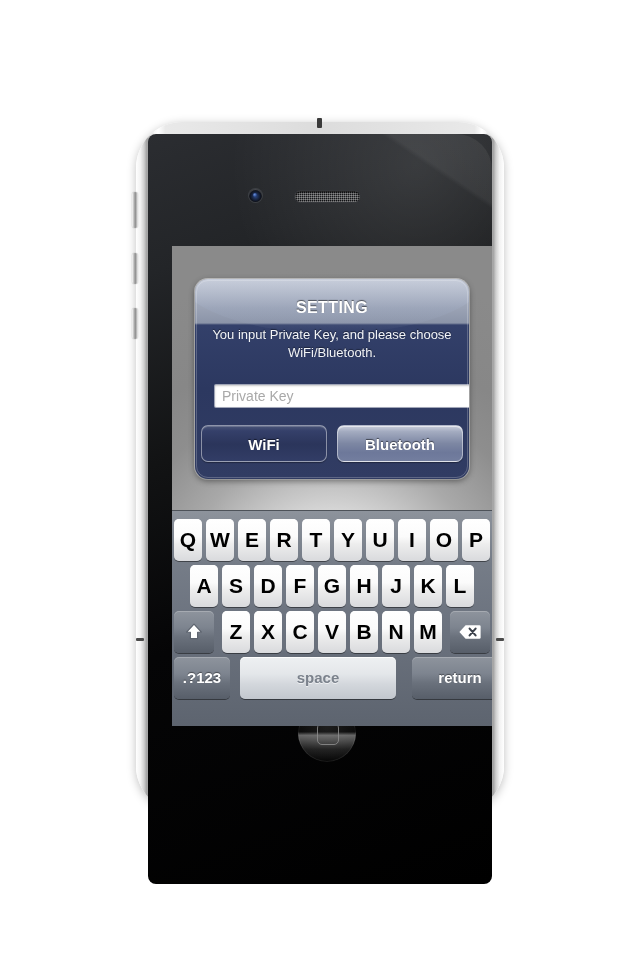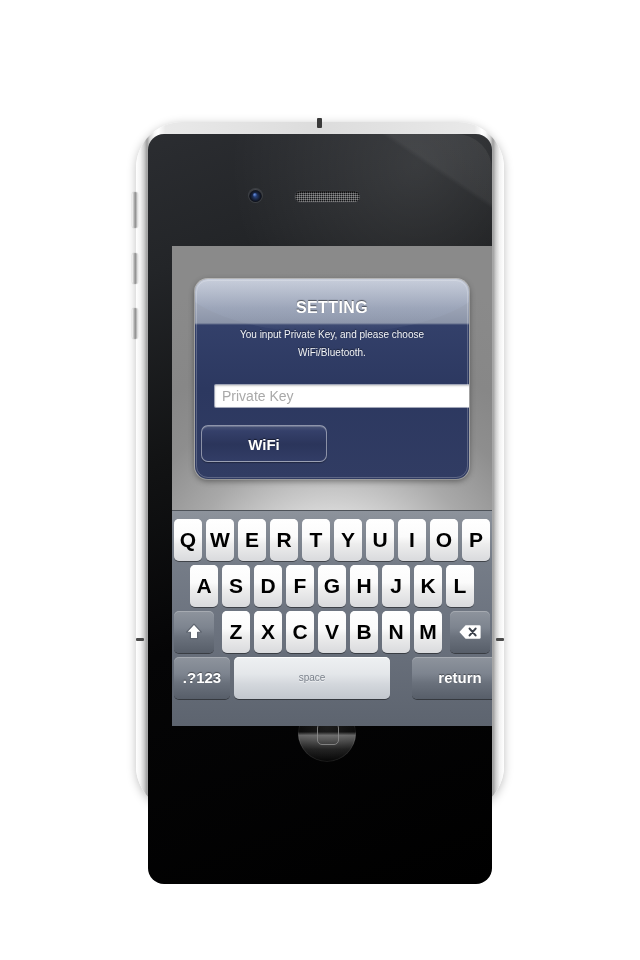--- a/index.html
+++ b/index.html
@@ -36,21 +36,21 @@
         #9d9d9d 97.0%, #cfcfcf 97.8%, #f2f2f2 98.8%, #ffffff 100%);
     box-shadow: 0 2px 10px rgba(0,0,0,0.25);
   }
 
   #phone-inner-black {
     position: absolute;
     left: 12px;
     top: 12px;
     width: 344px;
     height: 750px;
-    border-radius: 16px;
+    border-radius: 8px;
     background:
       radial-gradient(120% 60% at 78% 4%, rgba(255,255,255,0.10) 0%, rgba(255,255,255,0.0) 45%),
       linear-gradient(160deg, #2b2d31 0%, #232528 16%, #121314 38%, #050506 60%, #000000 100%);
   }
 
   
   #glass-sheen {
     position: absolute;
     left: 0; top: 0;
     width: 344px; height: 300px;
@@ -226,21 +226,21 @@
     letter-spacing: 0.4px;
     text-shadow: 0 -1px 1px rgba(0,0,0,0.55);
   }
 
   #dialog-message {
     position: absolute;
     left: 12px; top: 47px;
     width: 250px;
     text-align: center;
     color: #f2f4f8;
-    font-size: 10px;
+    font-size: 13px;
     line-height: 18px;
     text-shadow: 0 -1px 1px rgba(0,0,0,0.45);
   }
 
   #private-key-input {
     position: absolute;
     left: 20px;
     top: 106px;
     width: 248px;
     height: 22px;
@@ -327,24 +327,25 @@
     color: #ffffff;
     font-size: 15px;
     font-weight: bold;
     text-shadow: 0 -1px 1px rgba(0,0,0,0.45);
     box-shadow: 0 1px 0 rgba(0,0,0,0.45), inset 0 1px 0 rgba(255,255,255,0.22);
   }
 
   .key-space {
     background: linear-gradient(180deg, #eef0f2 0%, #e4e7ea 40%, #d3d7dc 65%, #c2c7ce 100%);
     color: #7b828c;
-    font-size: 10px;
-    font-weight: normal;
+    font-size: 15px;
+    font-weight: bold;
     text-shadow: 0 1px 0 rgba(255,255,255,0.6);
     box-shadow: 0 1px 0 rgba(0,0,0,0.45), inset 0 1px 0 rgba(255,255,255,0.9);
+    margin-left: 6px;
   }
 
   .key-icon-wrap {
     display: flex;
     align-items: center;
     justify-content: center;
     height: 42px;
   }
 </style>
 </head>
@@ -382,20 +383,21 @@
           <div id="dialog-inner-border"></div>
 
           <div id="dialog-title">SETTING</div>
 
           <div id="dialog-message">You input Private Key, and please choose WiFi/Bluetooth.</div>
 
           <input id="private-key-input" type="text" placeholder="Private Key" style="">
 
           <div class="dlg-btn" id="btn-wifi">WiFi</div>
 
+          <div class="dlg-btn" id="btn-bluetooth">Bluetooth</div>
         </div>
 
         <div id="keyboard">
 
           <div class="kb-row" id="kb-row-1">
             <div class="key" style="left:2px;width:28px;">Q</div>
             <div class="key" style="left:34px;width:28px;">W</div>
             <div class="key" style="left:66px;width:28px;">E</div>
             <div class="key" style="left:98px;width:28px;">R</div>
             <div class="key" style="left:130px;width:28px;">T</div>

